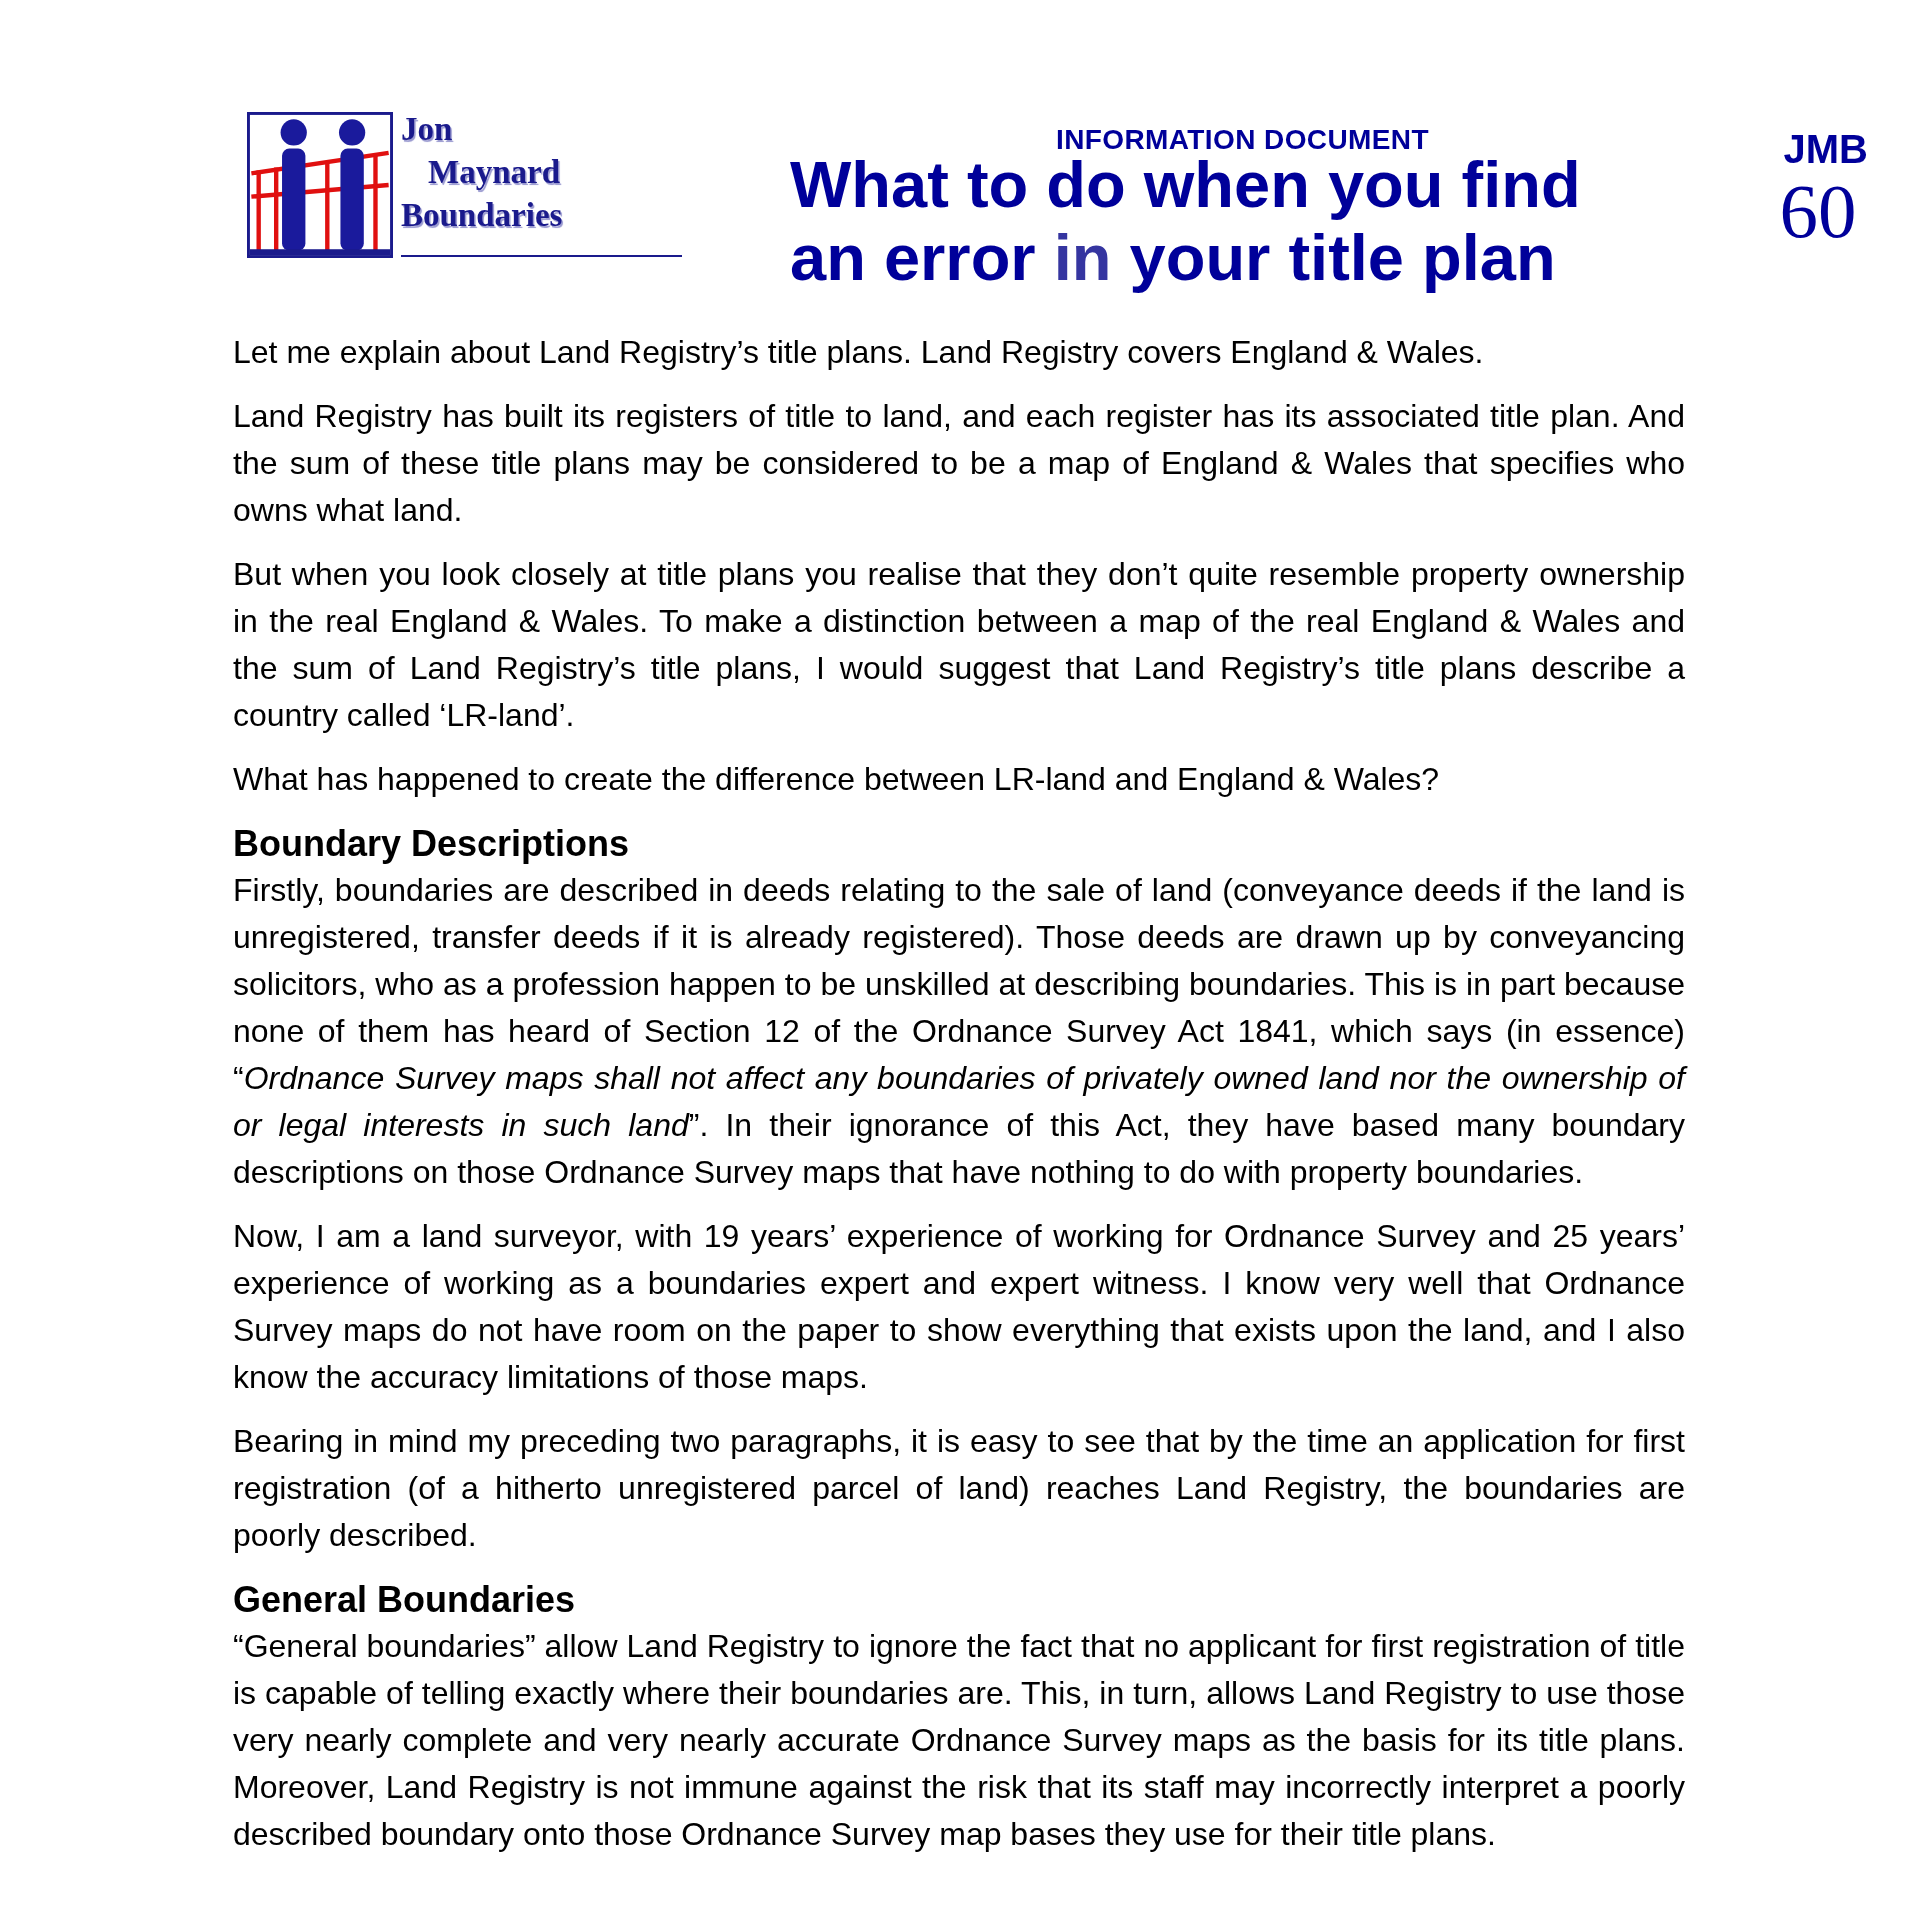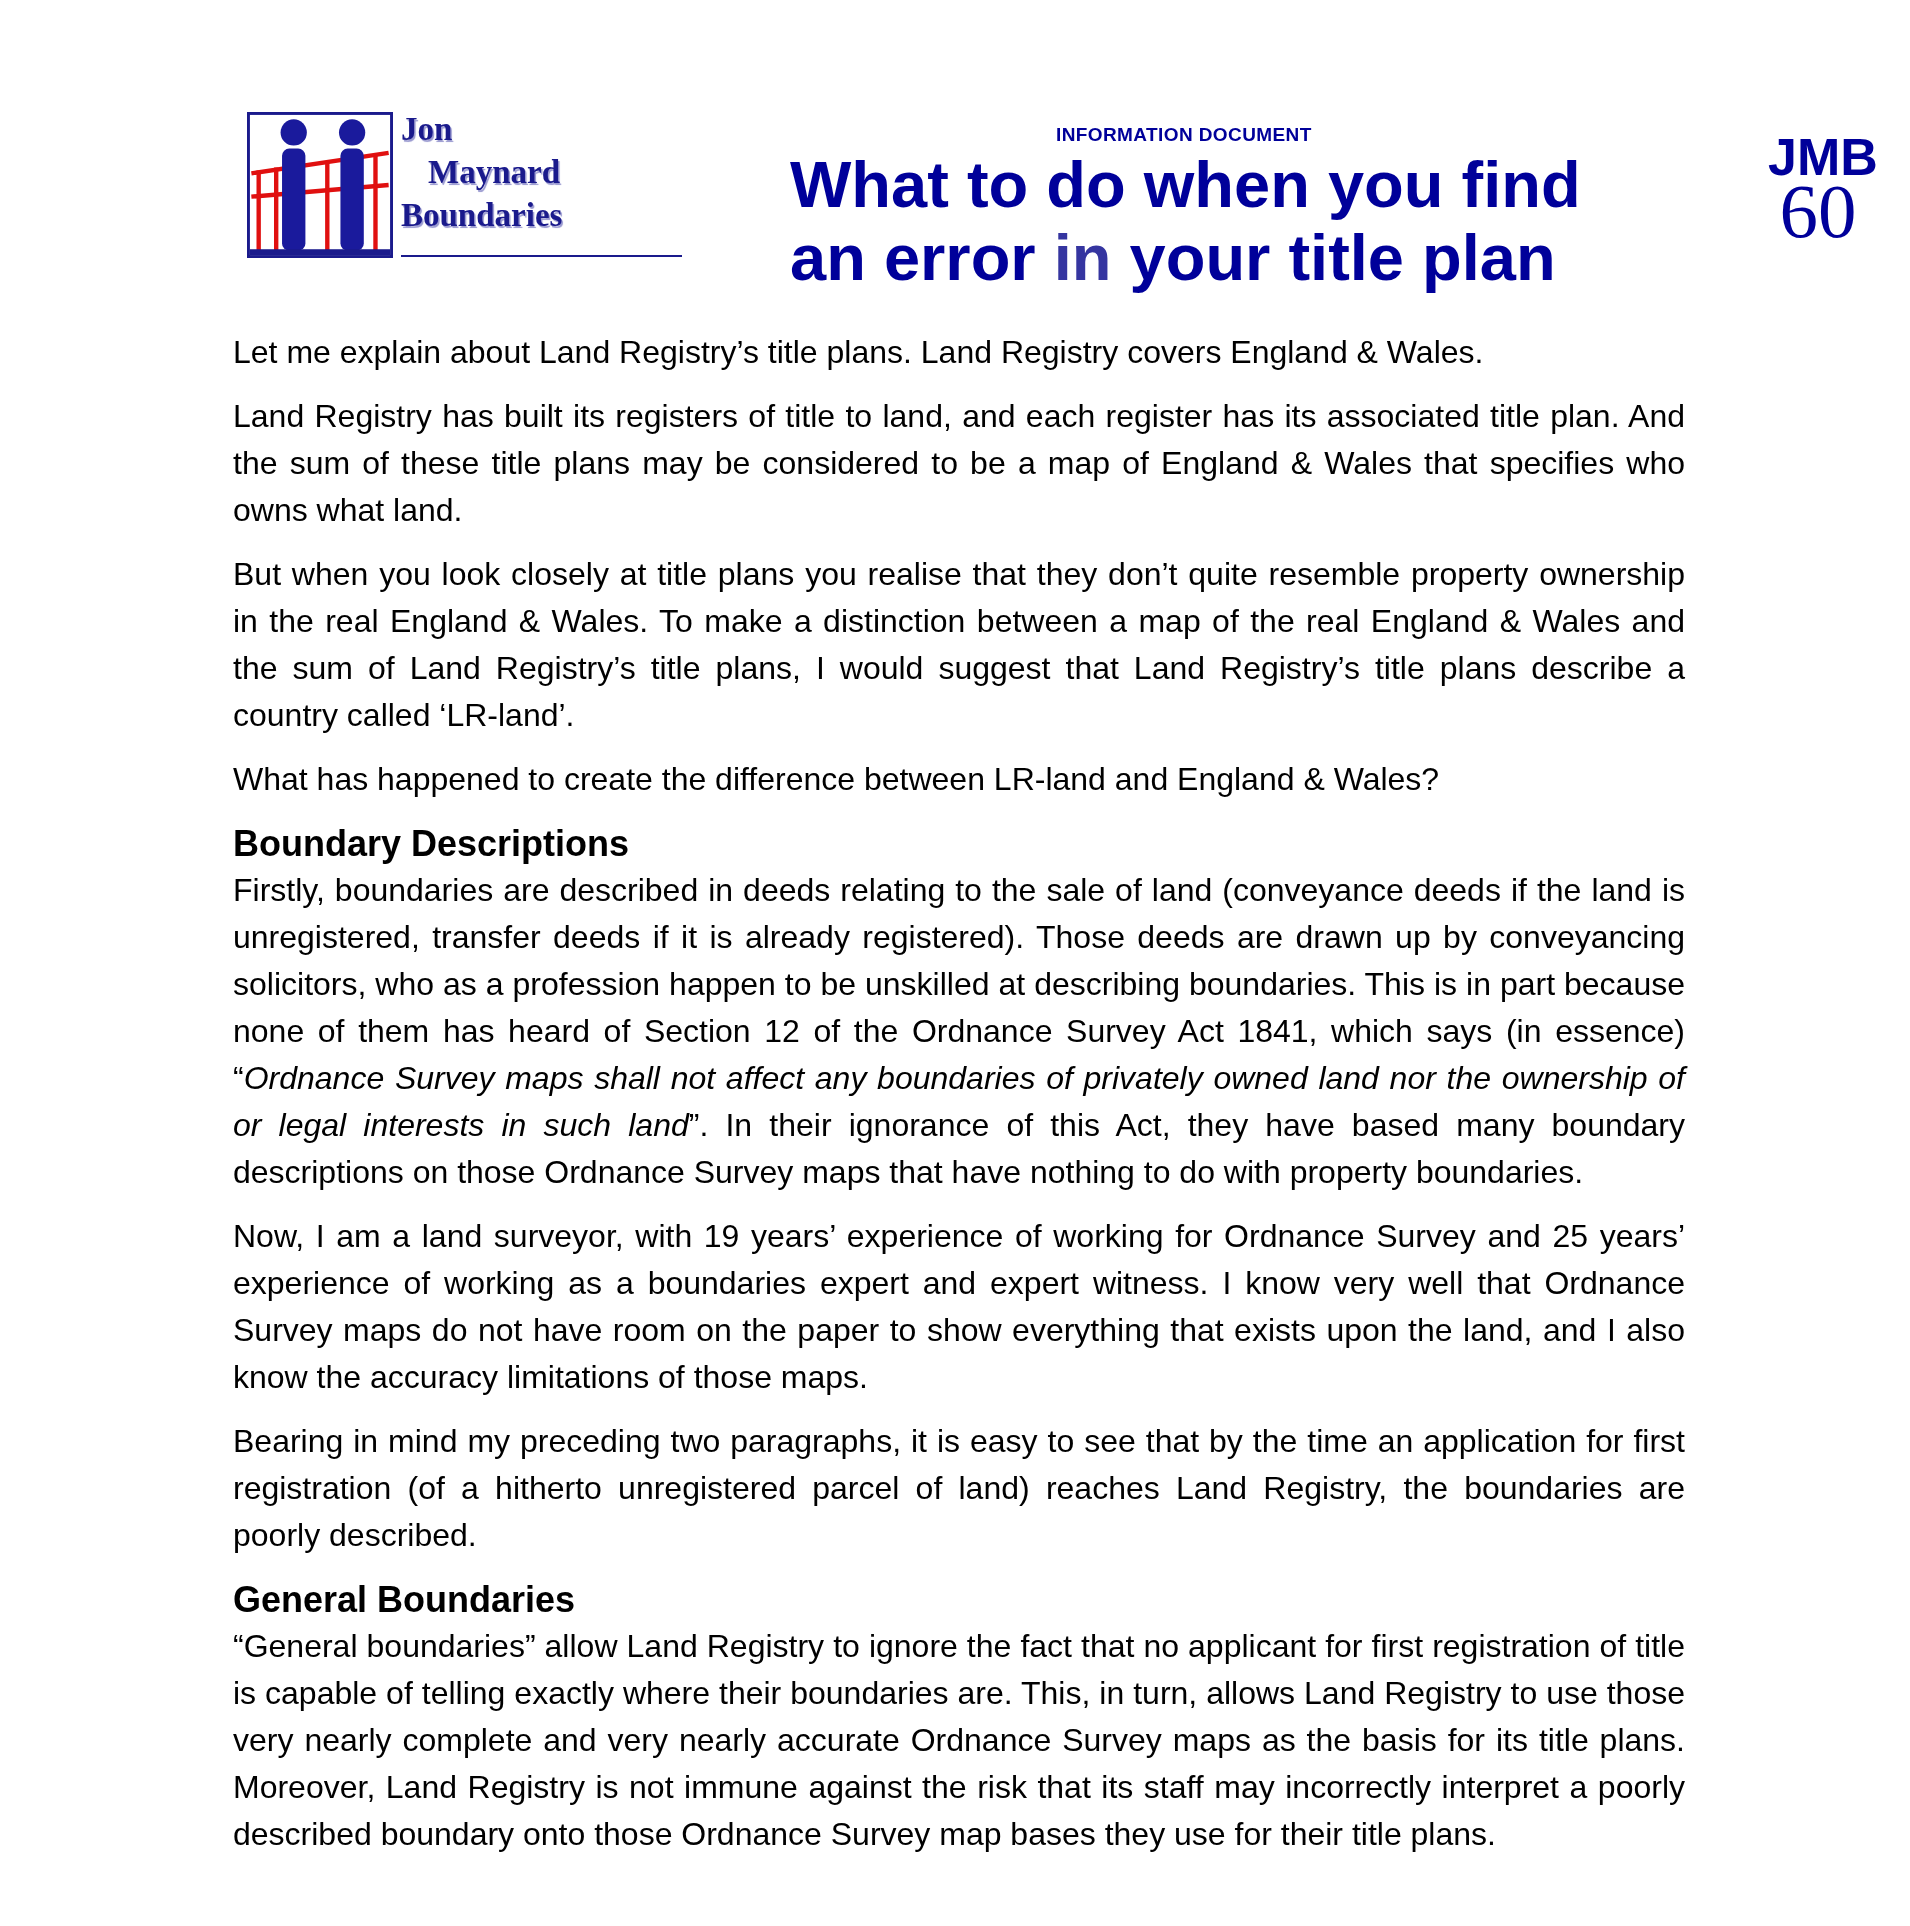--- a/index.html
+++ b/index.html
@@ -4,24 +4,24 @@
 <style>
   html, body { margin:0; padding:0; background:#ffffff; }
   body { width:1911px; height:2703px; position:relative; overflow:hidden; font-family:"DejaVu Sans", sans-serif; color:#000; }
   .abs { position:absolute; }
   
   #logo { left:247px; top:112px; width:435px; height:146px; }
   #logo-icon { position:absolute; left:0; top:0; width:146px; height:146px; }
   #logo-text { position:absolute; left:154px; top:-3.9px; font-family:Liberation Serif, serif; font-weight:bold; color:#1a1a8c; font-size:33px; line-height:43px; text-shadow:1.5px 1.5px 0.8px #9a9ad0; }
   #logo-text .l2 { padding-left:27px; }
   #logo-rule { position:absolute; left:154px; top:143px; width:281px; height:1.9px; background:#1a1a8c; }
-  #info-doc { left:1056px; top:124px; font-family:"Liberation Sans", sans-serif; font-weight:bold; color:#00009a; font-size:19px; letter-spacing:0.4px; }
+  #info-doc { left:1056px; top:124px; font-family:"Liberation Sans", sans-serif; font-weight:bold; color:#00009a; font-size:28px; letter-spacing:0.4px; }
   #title { left:790px; top:148px; width:817px; text-align:left; font-family:"Liberation Sans", sans-serif; font-weight:bold; color:#00009a; font-size:65px; line-height:73px; }
   #title .soft { color:#3535a0; }
-  #jmb { left:1768px; top:127px; width:100px; text-align:right; font-family:"Liberation Sans", sans-serif; font-weight:bold; color:#00009a; font-size:52px; }
+  #jmb { left:1768px; top:127px; width:100px; text-align:right; font-family:"Liberation Sans", sans-serif; font-weight:bold; color:#00009a; font-size:40px; }
   #jmb-num { left:1768px; top:173px; width:100px; text-align:center; font-family:"Liberation Serif", serif; color:#00009a; font-size:77px; line-height:77px; }
   
   #body { left:233px; top:329px; width:1456px; font-family:"Liberation Sans", sans-serif; font-size:32px; line-height:47px; }
   #body p { margin:0 4px 17px 0; text-align:justify; }
   #body p.left { text-align:left; }
   #body h3 { margin:0; font-size:36px; line-height:47px; font-weight:bold; }
   #body h3 + p { margin-top:0; }
 </style>
 </head>
 <body>

